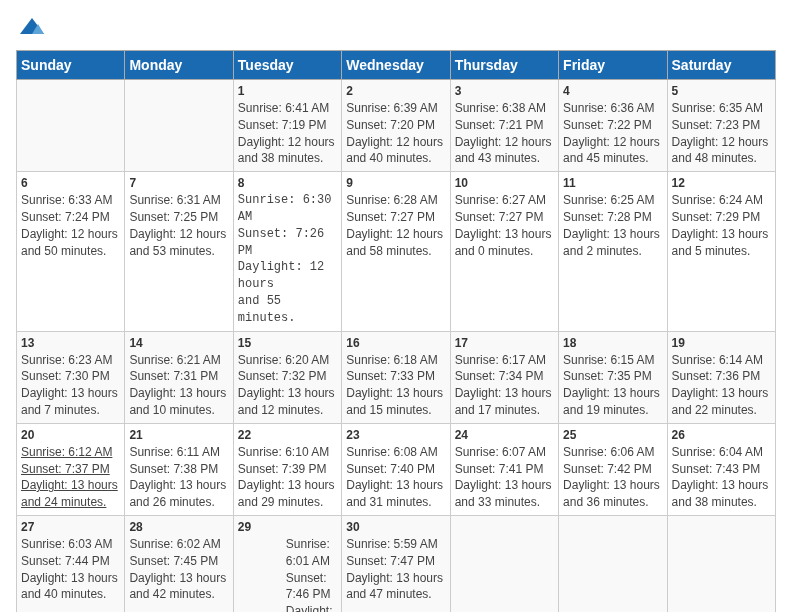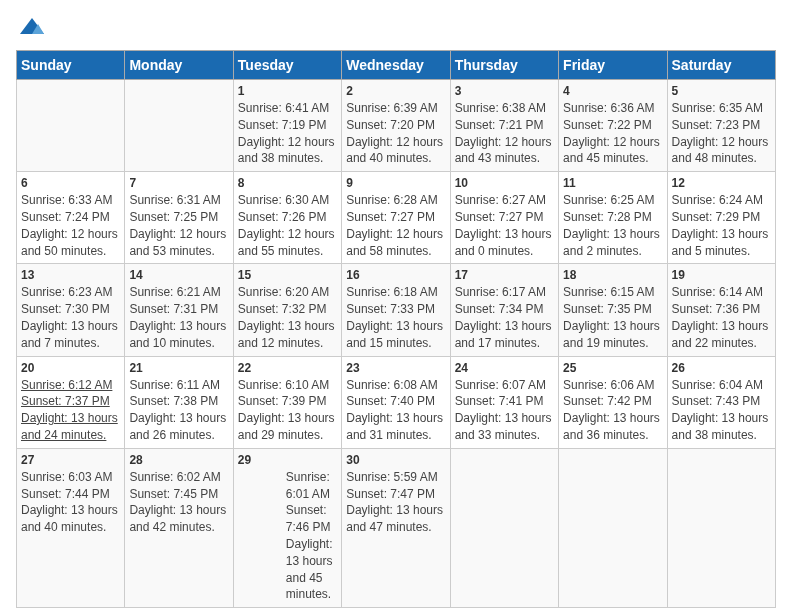--- a/index.html
+++ b/index.html
@@ -170,21 +170,21 @@
         </td>
         <td>
           <div class="day-num">7</div>
           <div class="day-info" style="white-space: pre-line;">Sunrise: 6:31 AM
 Sunset: 7:25 PM
 Daylight: 12 hours
 and 53 minutes.</div>
         </td>
         <td>
           <div class="day-num">8</div>
-          <div class="day-info" style="white-space: pre-line;">Sunrise: 6:30 AM
+          <div class="day-info" style="white-space: pre-line; font-family: Liberation Mono, monospace;">Sunrise: 6:30 AM
 Sunset: 7:26 PM
 Daylight: 12 hours
 and 55 minutes.</div>
         </td>
         <td>
           <div class="day-num">9</div>
           <div class="day-info" style="white-space: pre-line;">Sunrise: 6:28 AM
 Sunset: 7:27 PM
 Daylight: 12 hours
 and 58 minutes.</div>

